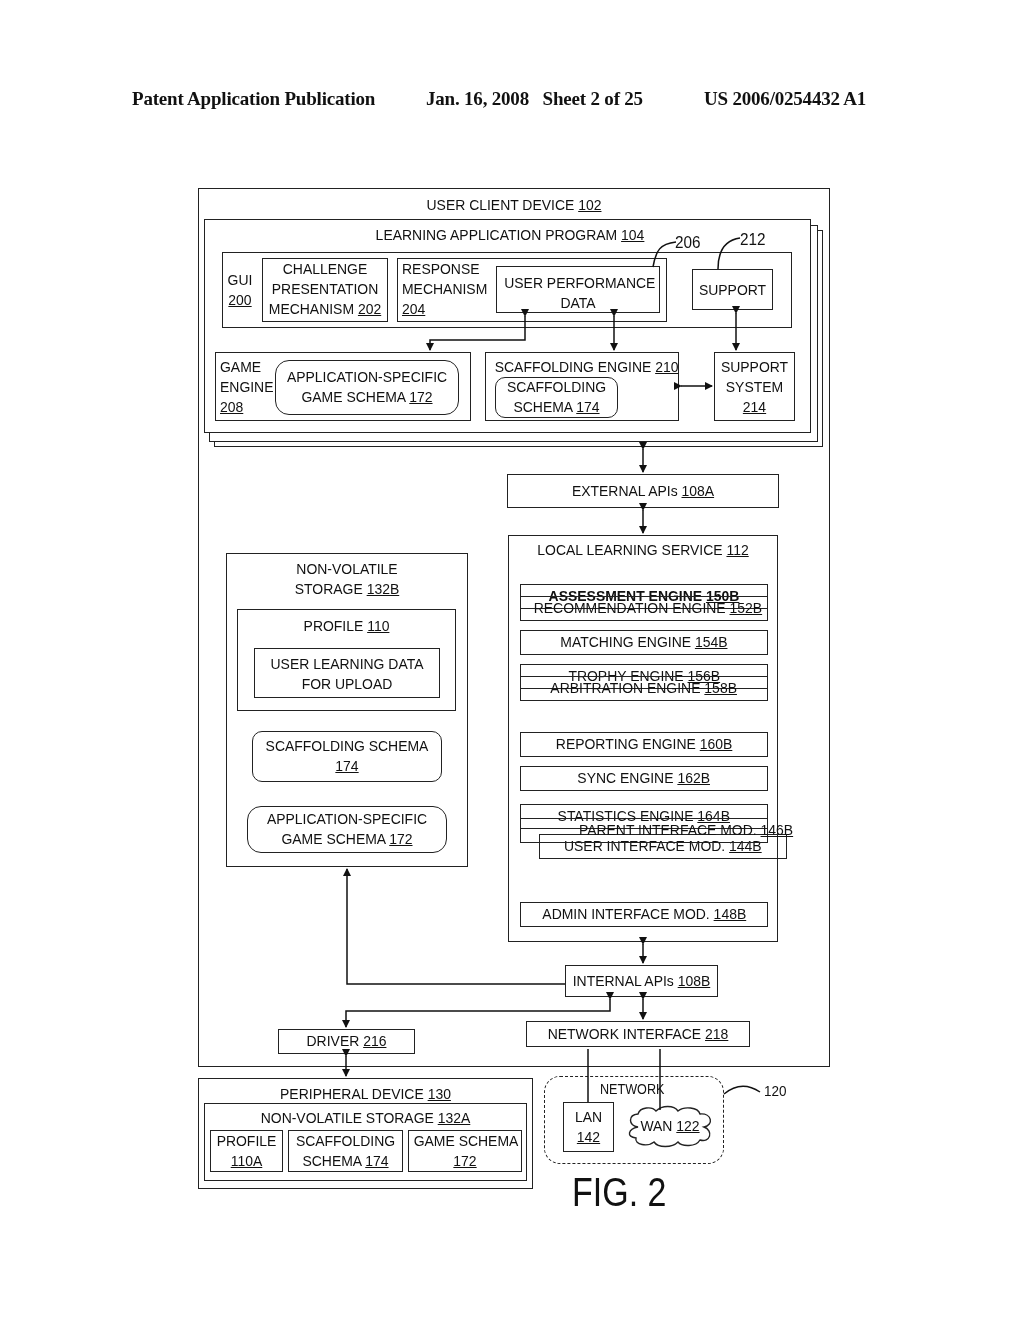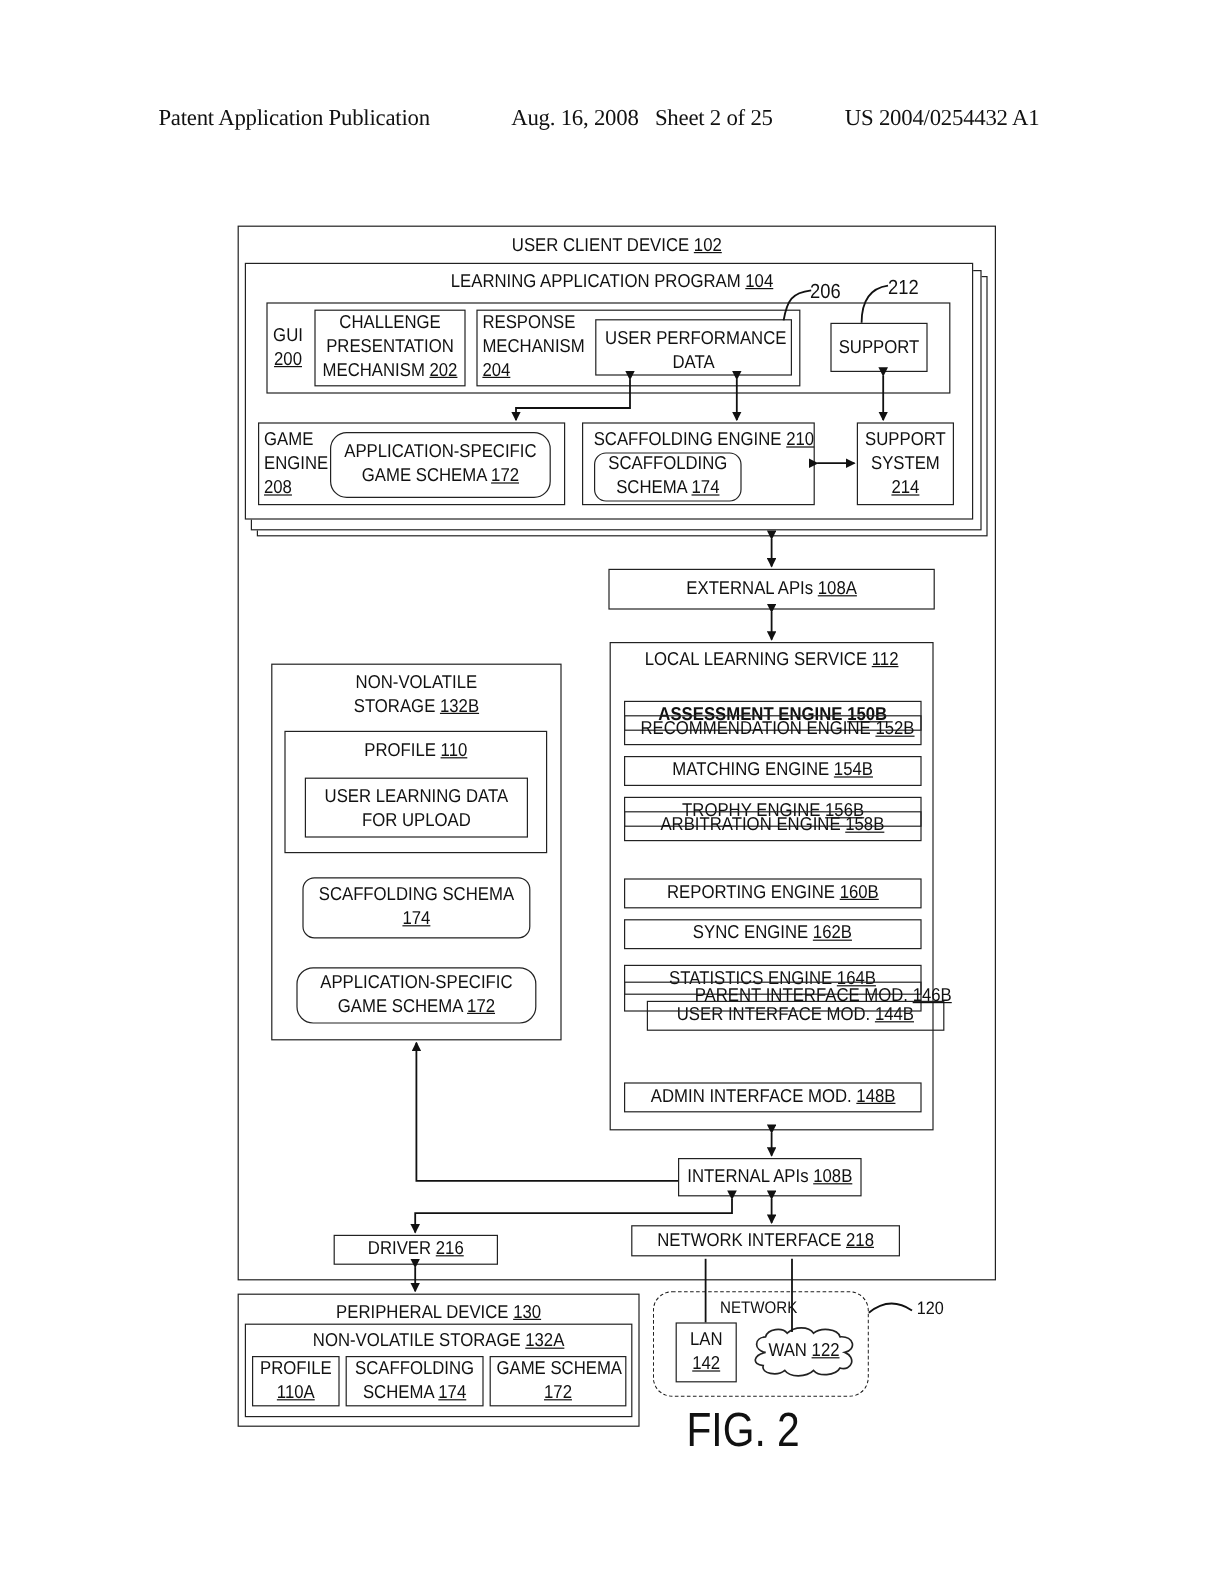--- a/index.html
+++ b/index.html
@@ -1,33 +1,33 @@
 <!DOCTYPE html>
 <html><head>
 <meta charset="utf-8">
 <style>
   html,body{margin:0;padding:0;background:#fff;}
   body{width:1024px;height:1320px;position:relative;overflow:hidden;font-family:"Liberation Sans",sans-serif;color:#111;}
-  .hdr{position:absolute;top:88px;font-family:"Liberation Serif",serif;font-weight:normal;font-size:19px;letter-spacing:-0.2px;white-space:nowrap;}
+  .hdr{position:absolute;top:88px;font-family:"Liberation Serif",serif;font-weight:bold;font-size:19px;letter-spacing:-0.2px;white-space:nowrap;}
   .box{position:absolute;border:1.6px solid #222;box-sizing:border-box;background:#fff;}
   .rbox{position:absolute;border:1.6px solid #222;box-sizing:border-box;border-radius:14px;background:#fff;}
   .t{position:absolute;font-size:15.5px;line-height:20px;text-align:center;white-space:nowrap;transform:scaleX(0.9);transform-origin:center top;}
   .tl{position:absolute;font-size:15.5px;line-height:20px;text-align:left;white-space:nowrap;transform:scaleX(0.9);transform-origin:left top;}
   .u{text-decoration:underline;}
   .row{position:absolute;left:520px;width:248px;height:25px;border:1.6px solid #222;box-sizing:border-box;font-size:15.5px;line-height:22px;text-align:center;white-space:nowrap;}
   .row span.in{display:inline-block;transform:scaleX(0.9);}
   svg.wires{position:absolute;left:0;top:0;width:1024px;height:1320px;pointer-events:none;}
   .fig{position:absolute;left:572px;top:1170px;font-size:40px;transform:scaleX(0.85);transform-origin:left top;white-space:nowrap;}
 </style>
 </head>
 <body>
 
 <div class="hdr" style="left:132px">Patent Application Publication</div>
-<div class="hdr" style="left:426px;white-space:pre">Aug. 16, 2008   Sheet 2 of 25</div>
-<div class="hdr" style="left:704px">US 2004/0254432 A1</div>
+<div class="hdr" style="left:426px;white-space:pre">Jan. 16, 2008   Sheet 2 of 25</div>
+<div class="hdr" style="left:704px">US 2006/0254432 A1</div>
 
 <div class="box" style="left:198px;top:188px;width:632px;height:879px;"></div>
 <div class="t" style="left:198px;width:632px;top:195px;"><span>USER CLIENT DEVICE</span> <span class="u">102</span></div>
 
 <div class="box" style="left:214px;top:230px;width:609px;height:217px;"></div>
 <div class="box" style="left:209px;top:225px;width:609px;height:217px;"></div>
 <div class="box" style="left:204px;top:219px;width:607px;height:214px;"></div>
 <div class="t" style="left:300px;width:420px;top:225px;"><span>LEARNING APPLICATION PROGRAM</span> <span class="u">104</span></div>
 <div class="tl" style="left:675px;top:233px;font-size:17px;">206</div>
 <div class="tl" style="left:740px;top:230px;font-size:17px;">212</div>

